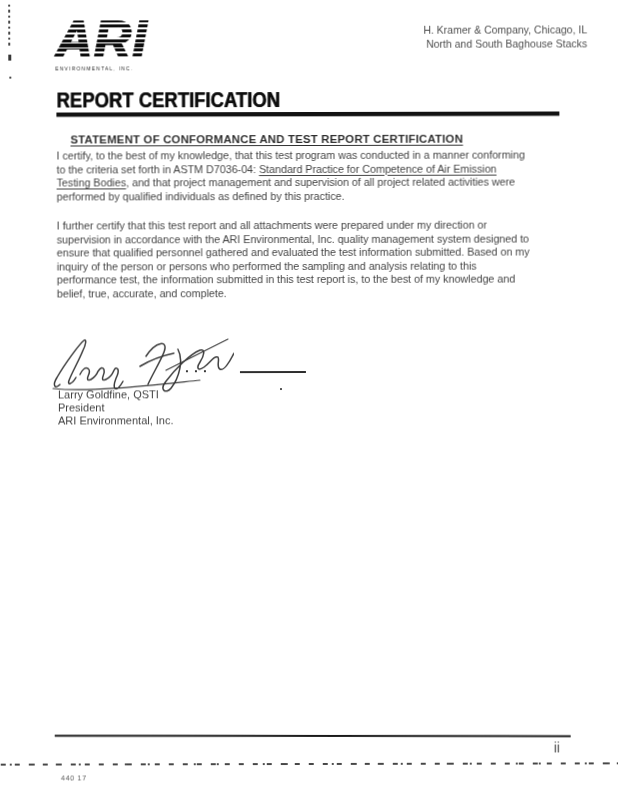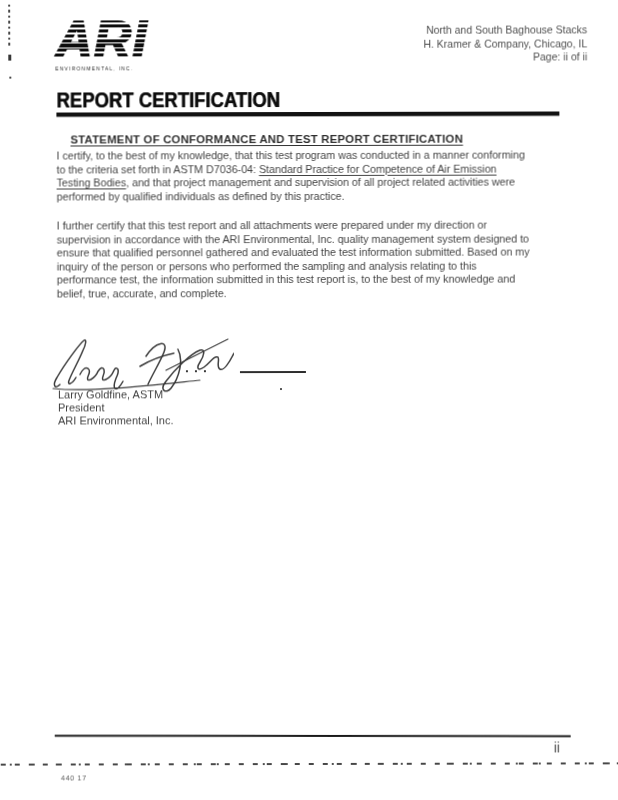--- a/index.html
+++ b/index.html
@@ -107,23 +107,22 @@
 
   <div class="logo">
     <div class="logo-letters">
       <span>ARI</span>
       <div class="logo-stripes"></div>
     </div>
     <div class="logo-tagline">ENVIRONMENTAL, INC.</div>
   </div>
 
   <div class="header-block">
+    <div>H. Kramer &amp; Company, Chicago, IL</div>
     <div>North and South Baghouse Stacks</div>
-    <div>H. Kramer &amp; Company, Chicago, IL</div>
-    <div>Page: ii of ii</div>
   </div>
 
   <div class="report-title">REPORT CERTIFICATION</div>
   <div class="title-rule"></div>
 
   <div class="section-heading">STATEMENT OF CONFORMANCE AND TEST REPORT CERTIFICATION</div>
 
   <div class="para para-1"><span>I certify, to the best of my knowledge, that this test program was conducted in a manner conforming to the criteria set forth in ASTM D7036-04: </span><span class="u">Standard Practice for Competence of Air Emission Testing Bodies</span><span>, and that project management and supervision of all project related activities were performed by qualified individuals as defined by this practice.</span></div>
 
   <div class="para para-2">I further certify that this test report and all attachments were prepared under my direction or supervision in accordance with the ARI Environmental, Inc. quality management system designed to ensure that qualified personnel gathered and evaluated the test information submitted.  Based on my inquiry of the person or persons who performed the sampling and analysis relating to this performance test, the information submitted in this test report is, to the best of my knowledge and belief, true, accurate, and complete.</div>
@@ -136,21 +135,21 @@
       <path d="M90,32 c10,-6 24,-11 34,-13"></path>
       <path d="M128,15 c6,11 1,29 -7,39 c-5,6 -12,2 -5,-7 c9,-12 24,-27 34,-31 c6,-2 4,6 0,12 c-4,6 -2,9 4,5 c6,-4 10,-12 14,-10 c2,2 -2,10 2,12 c4,2 10,-8 14,-16"></path>
       <path d="M116,36 L178,5" stroke-width="1.2"></path>
       <path d="M3,54 C40,58 100,51 150,46" stroke-width="1.2"></path>
     </g>
   </svg>
   <div class="sig-dots"></div>
   <div class="sig-line"></div>
 
   <div class="sig-block">
-    <div>Larry Goldfine, ASTM</div>
+    <div>Larry Goldfine, QSTI</div>
     <div>President</div>
     <div>ARI Environmental, Inc.</div>
   </div>
 
   <div class="footer-rule"></div>
   <div class="footer-left">440 17</div>
   <div class="footer-right">ii</div>
 
 </div>
 

